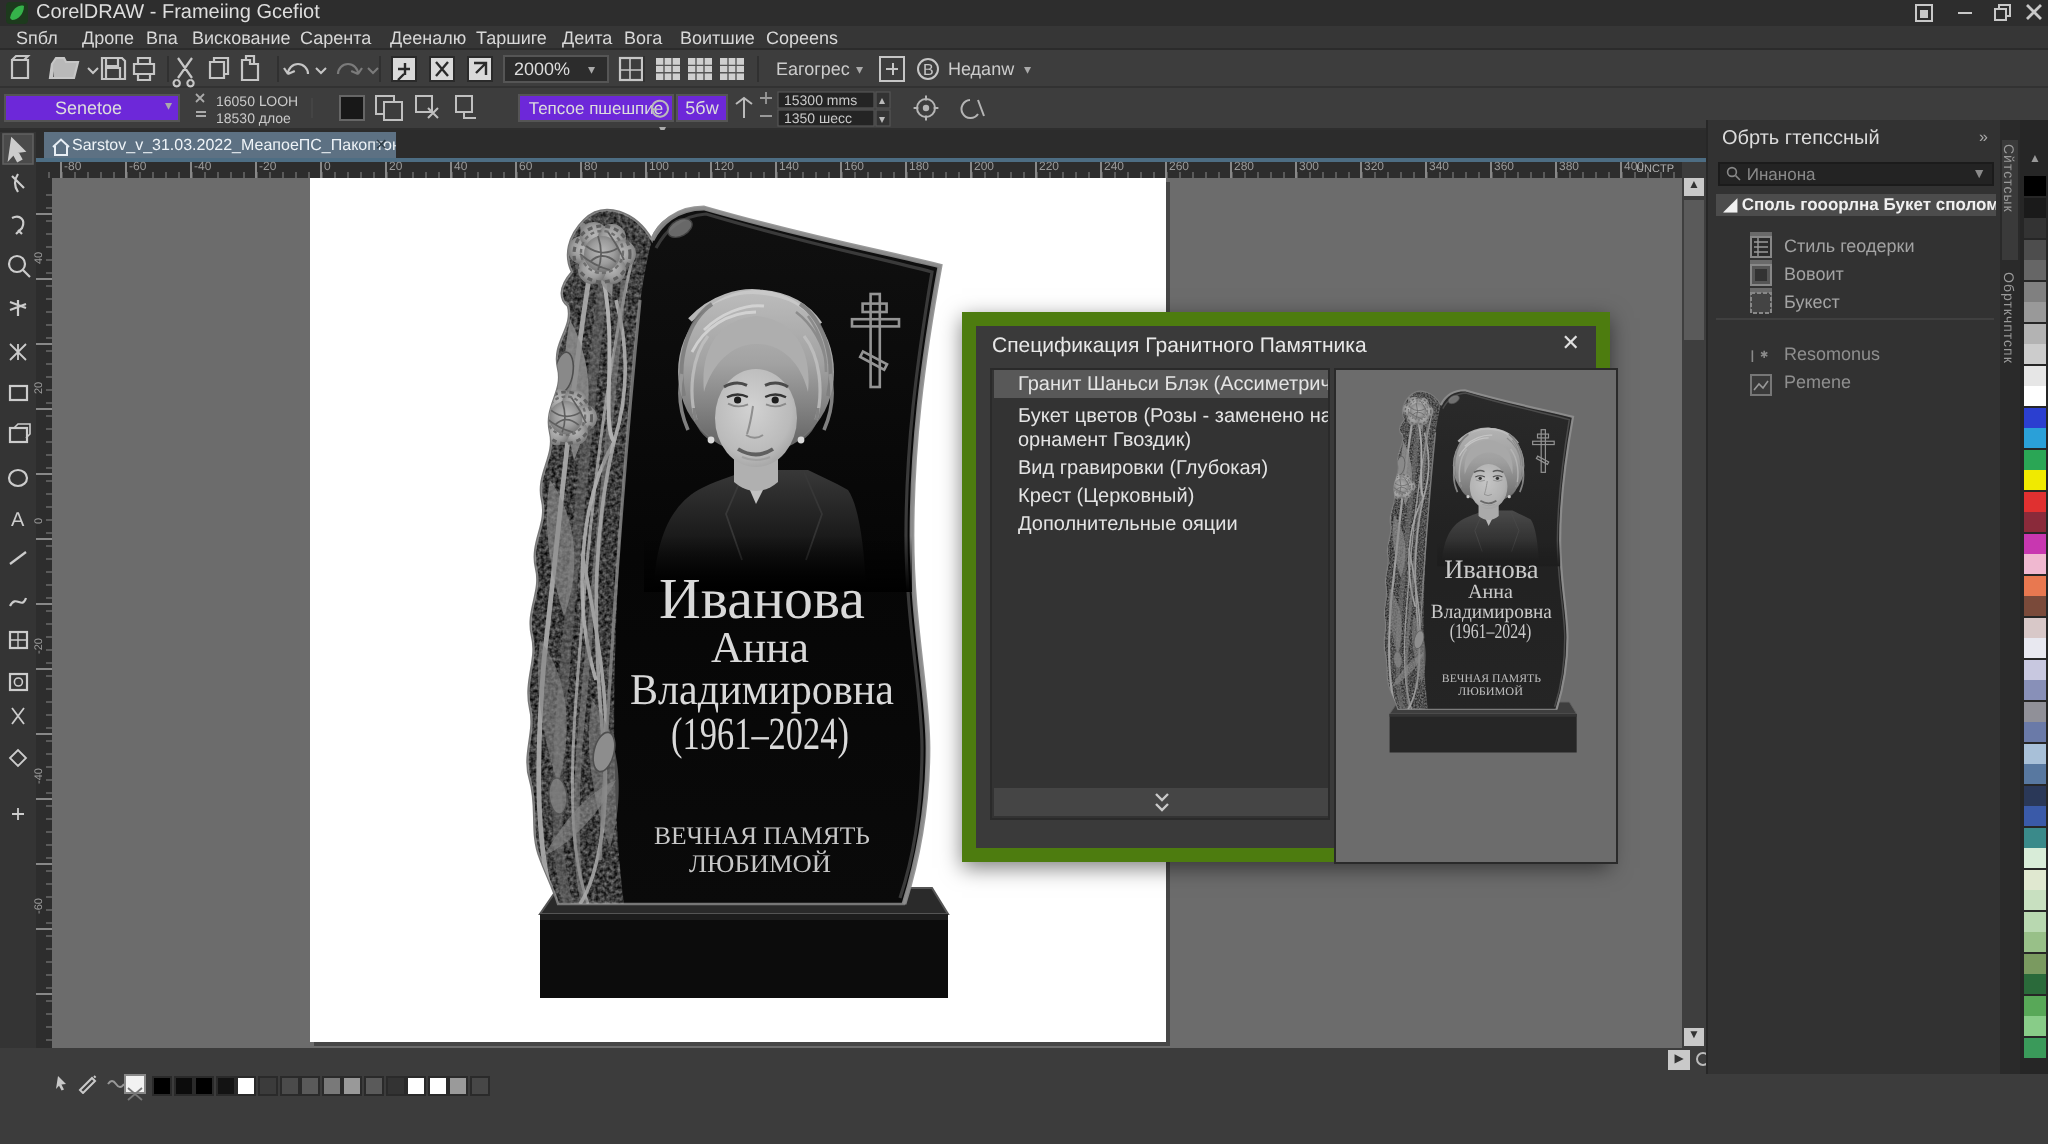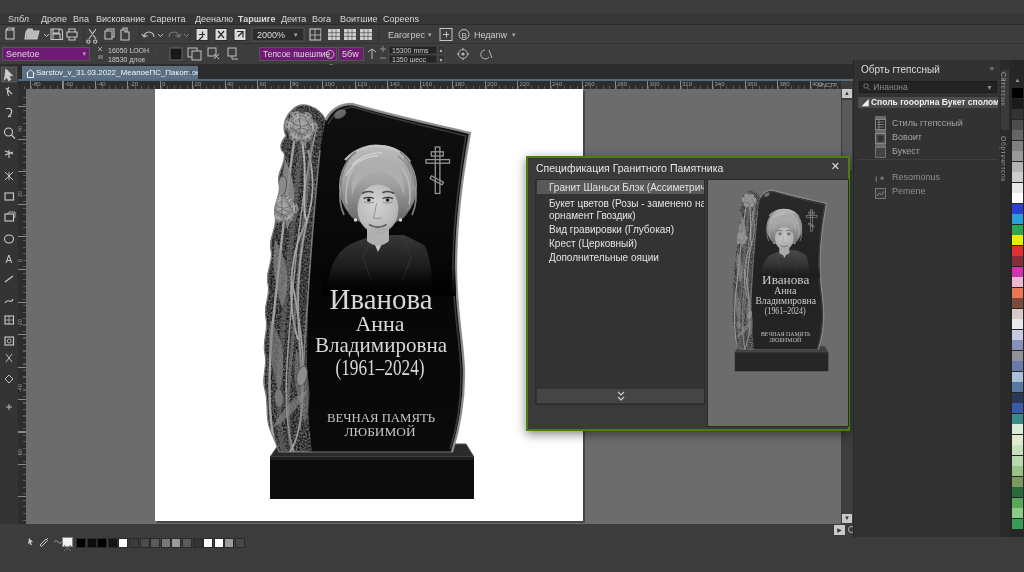--- a/index.html
+++ b/index.html
@@ -9,22 +9,22 @@
   .abs { position:absolute; }
   .txt { color:#d6d6d6; white-space:nowrap; }
 
   
   #titlebar { left:0; top:0; width:1024px; height:13px; background:#2d2d2d; }
   #titlebar .t { position:absolute; left:18px; top:1px; font-size:10px; color:#dedede; }
   #menubar { left:0; top:13px; width:1024px; height:12px; background:#363636; border-bottom:1px solid #2b2b2b; }
   .menuitem { position:absolute; top:1px; font-size:9px; color:#d8d8d8; }
   #toolbar1 { left:0; top:25px; width:1024px; height:19px; background:#3d3d3d; border-bottom:1px solid #323232; }
   #toolbar2 { left:0; top:44px; width:1024px; height:21px; background:#3d3d3d; border-bottom:1px solid #2e2e2e; }
-  .combo { position:absolute; background:#701a75; border:1px solid #555; color:#ddd; font-size:9px;
-    line-height:12px; padding:0 3px; }
+  .combo { position:absolute; background:#6d28d9; border:1px solid #555; color:#ddd; font-size:9px;
+    line-height:12px; padding:0 3px;text-align:center; }
   .combo .car { float:right; color:#aaa; font-size:7px; }
 
   
   #tabbar { left:0; top:65px; width:853px; height:16px; background:#2c2c2c; border-bottom:2px solid #4d6d83; box-sizing:border-box; }
   #doctab { position:absolute; left:22px; top:1px; width:176px; height:13px; overflow:hidden; background:#5d7183;
     color:#eef3f7; font-size:8px; line-height:13px; padding-left:14px; }
 
   
   #toolbox { left:0; top:66px; width:18px; height:458px; background:#343434; }
 
@@ -45,22 +45,22 @@
   #page { position:absolute; left:129px; top:0px; width:428px; height:432px; background:#ffffff;
     box-shadow:2px 2px 0 rgba(40,40,40,.55); }
 
   
   #vscroll { left:841px; top:89px; width:12px; height:435px; background:#3e3e3e; }
   #hscrollrow { left:26px; top:524px; width:815px; height:12px; background:#3a3a3a; }
   #statusrow { left:0px; top:536px; width:1024px; height:12px; background:#3c3c3c; }
   #taskbar { left:0px; top:548px; width:1024px; height:24px; background:#323232; border-top:1px solid #222; }
 
   
-  #dialog { left:526px; top:156px; width:324px; height:275px; background:#3a3a3a;
-    border:2px solid #4d7c0f; box-shadow:0 3px 10px rgba(0,0,0,.5);padding-left:28px; }
+  #dialog { left:481px; top:156px; width:324px; height:275px; background:#3a3a3a;
+    border:7px solid #4d7c0f; box-shadow:0 3px 10px rgba(0,0,0,.5);padding-left:28px; }
   #dlist { position:absolute; left:7px; top:21px; width:170px; height:226px; background:#333333;
     border:1px solid #2a2a2a; }
   .drow { position:absolute; left:0; width:100%; color:#e4e4e4; font-size:10px; padding-left:13px;
     white-space:nowrap; overflow:hidden; }
   #dsel { position:absolute; left:1px; top:0px; width:167px; height:14px; background:#585858; }
   #dchev { position:absolute; left:1px; bottom:1px; width:167px; height:14px; background:#454545;
     color:#cfcfcf; text-align:center; font-size:8px; line-height:7px; }
   #dpreview { position:absolute; left:179px; top:21px; width:142px; height:248px; background:#6c6c6c;
     border:1px solid #2a2a2a; overflow:hidden; }
 
@@ -255,29 +255,44 @@
       <text x="381" y="352" font-size="22" textLength="132" lengthAdjust="spacingAndGlyphs">Владимировна</text>
       <text x="380" y="374.5" font-size="23" textLength="89" lengthAdjust="spacingAndGlyphs">(1961–2024)</text>
       <text x="381" y="422" font-size="12.7" textLength="108" lengthAdjust="spacingAndGlyphs" fill="#c7c7c7">ВЕЧНАЯ ПАМЯТЬ</text>
       <text x="380" y="436" font-size="12.7" textLength="71" lengthAdjust="spacingAndGlyphs" fill="#c7c7c7">ЛЮБИМОЙ</text>
     </g>
   </g>
 </defs>
 </svg>
 <div id="app">
 
+  <div id="titlebar" class="abs">
+    <svg class="abs" style="left:3px;top:1px" width="11" height="11" viewBox="0 0 11 11">
+      <rect width="11" height="11" rx="2" fill="#1d3a1d"></rect>
+      <path d="M2 8 C3 3 7 1 9 2 C9 6 6 9 3 9 Z" fill="#35b24a"></path>
+    </svg>
+    <div class="t">CorelDRAW - Frameiing Gcefiot</div>
+    <svg class="abs" style="left:957px;top:2px" width="64" height="9" viewBox="0 0 64 9" fill="none" stroke="#c8c8c8" stroke-width="1">
+      <rect x="1" y="0.5" width="8" height="8"></rect>
+        <rect x="3" y="3" width="4" height="4" fill="#c8c8c8" stroke="none"></rect>
+      <path d="M22 4.5 h7"></path>
+      <rect x="40.5" y="2.5" width="5.5" height="5.5"></rect>
+        <path d="M42.5 2.5 v-2 h5.5 v5.5 h-2"></path>
+      <path d="M56.5 0.5 l7 7 M63.5 0.5 l-7 7" stroke-width="1.4"></path>
+    </svg>
+  </div>
 
   <div id="menubar" class="abs">
       <div class="menuitem" style="left: 8px;">Sпбл</div>
       <div class="menuitem" style="left: 41px;">Дропе</div>
       <div class="menuitem" style="left: 73px;">Bпа</div>
       <div class="menuitem" style="left: 96px;">Вискование</div>
       <div class="menuitem" style="left: 150px;">Сарента</div>
       <div class="menuitem" style="left: 195px;">Дееналю</div>
-      <div class="menuitem" style="left: 238px; font-weight: bold;">Таршиге</div>
+      <div class="menuitem" style="left: 238px;">Таршиге</div>
       <div class="menuitem" style="left: 281px;">Деита</div>
       <div class="menuitem" style="left: 312px;">Вога</div>
       <div class="menuitem" style="left: 340px;">Воитшие</div>
       <div class="menuitem" style="left: 383px;">Сореens</div>
     </div>
 
   <div id="toolbar1" class="abs">
     <svg width="1024" height="19" viewBox="0 0 1024 19">
       <g stroke="#c6c6c6" fill="none" stroke-width="1.1">
         <path d="M6,5 h8 v9 h-8 z M6,5 l2,-2 h6 l-2,2"></path>
@@ -528,21 +543,21 @@
     <div style="position:absolute;right:6px;top:4px;font-size:8px;color:#aaa">»</div>
     <div id="dksearch"><svg width="8" height="8" viewBox="0 0 8 8" style="vertical-align:-1px">
           <circle cx="3" cy="3" r="2.2" fill="none" stroke="#888" stroke-width=".8"></circle>
           <path d="M4.8,4.8 l2.2,2.2" stroke="#888" stroke-width=".8"></path>
         </svg> Инанона<span style="float:right;font-size:7px">▼</span></div>
     <div id="dktree">◢ Споль гооорлна Букет споломжамный</div>
     <div class="dkicon" style="top:56px"><svg width="11" height="11" viewBox="0 0 11 11">
           <rect x="0.5" y="0.5" width="10" height="10" fill="#2a2a2a" stroke="#888"></rect>
           <path d="M2,3 h7 M2,5.5 h7 M2,8 h7 M4,1 v9" stroke="#999" stroke-width=".7"></path>
         </svg></div>
-    <div class="dkrow" style="top:58px">Стиль гтепссный</div>
+    <div class="dkrow" style="top:58px">Стиль геодерки</div>
     <div class="dkicon" style="top:70px"><svg width="11" height="11" viewBox="0 0 11 11">
           <rect x="0.5" y="0.5" width="10" height="10" fill="#555" stroke="#888"></rect>
           <rect x="2.5" y="2.5" width="6" height="6" fill="#333"></rect>
         </svg></div>
     <div class="dkrow" style="top:72px">Вовоит</div>
     <div class="dkicon" style="top:84px"><svg width="11" height="11" viewBox="0 0 11 11">
           <rect x="0.5" y="0.5" width="10" height="10" fill="#444" stroke="#888" stroke-dasharray="2 1"></rect>
         </svg></div>
     <div class="dkrow" style="top:86px">Букест</div>
     <div style="position:absolute;left:4px;top:99px;width:139px;height:1px;background:#404040"></div>

